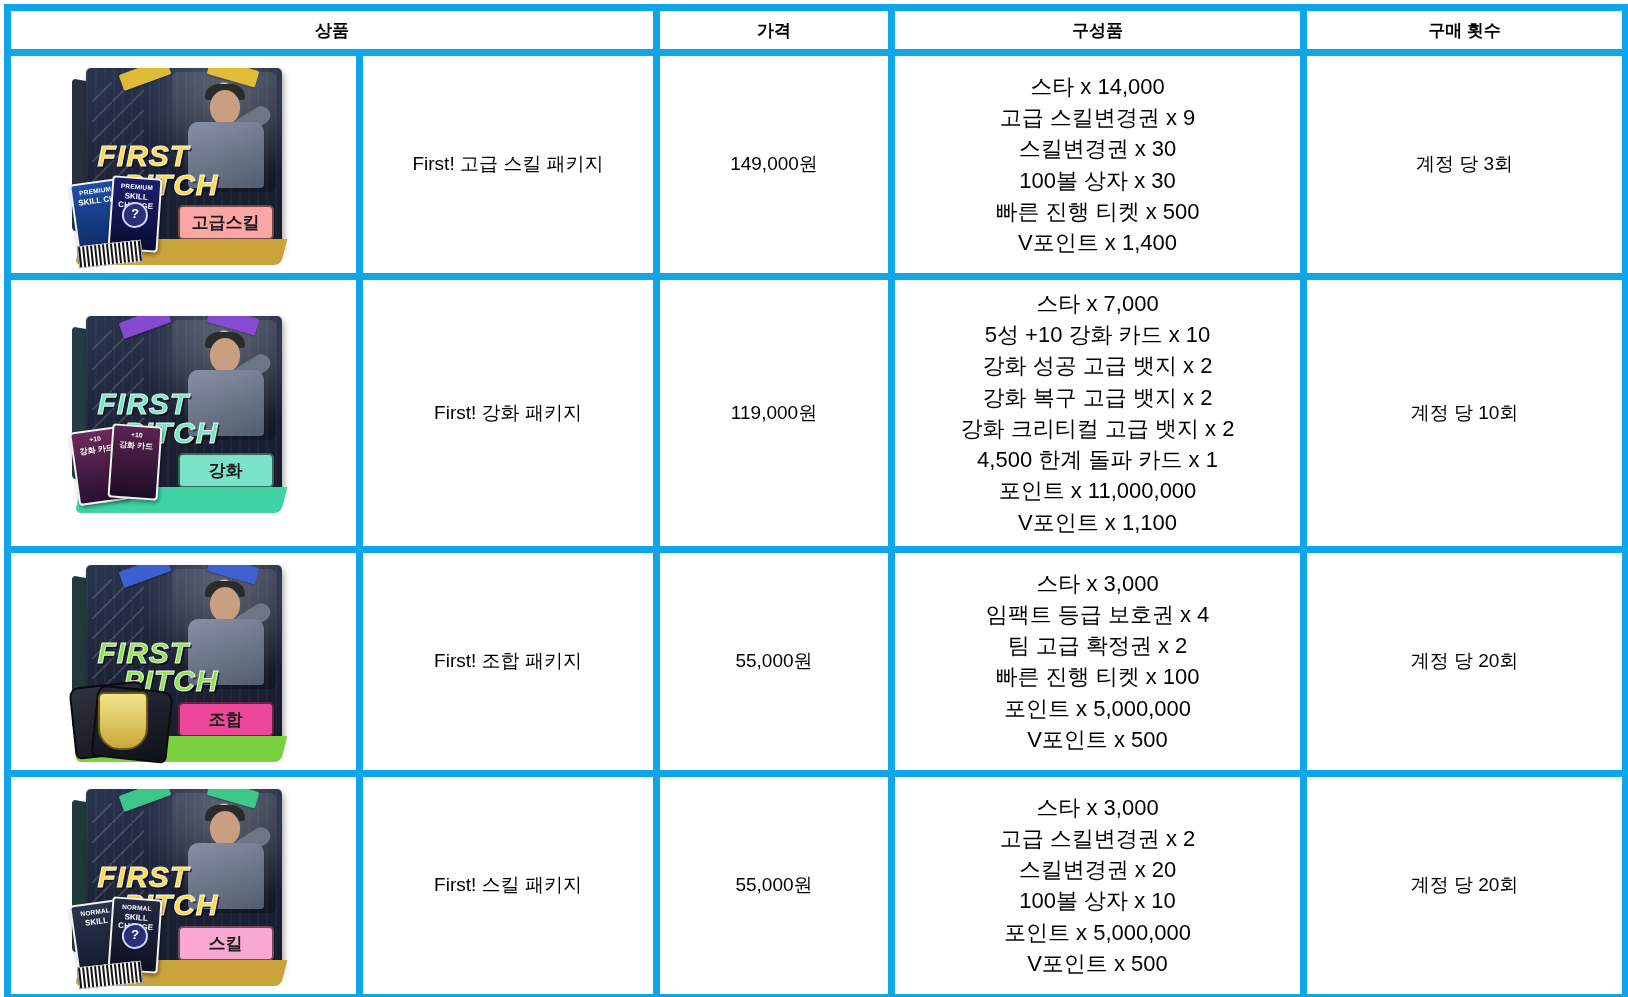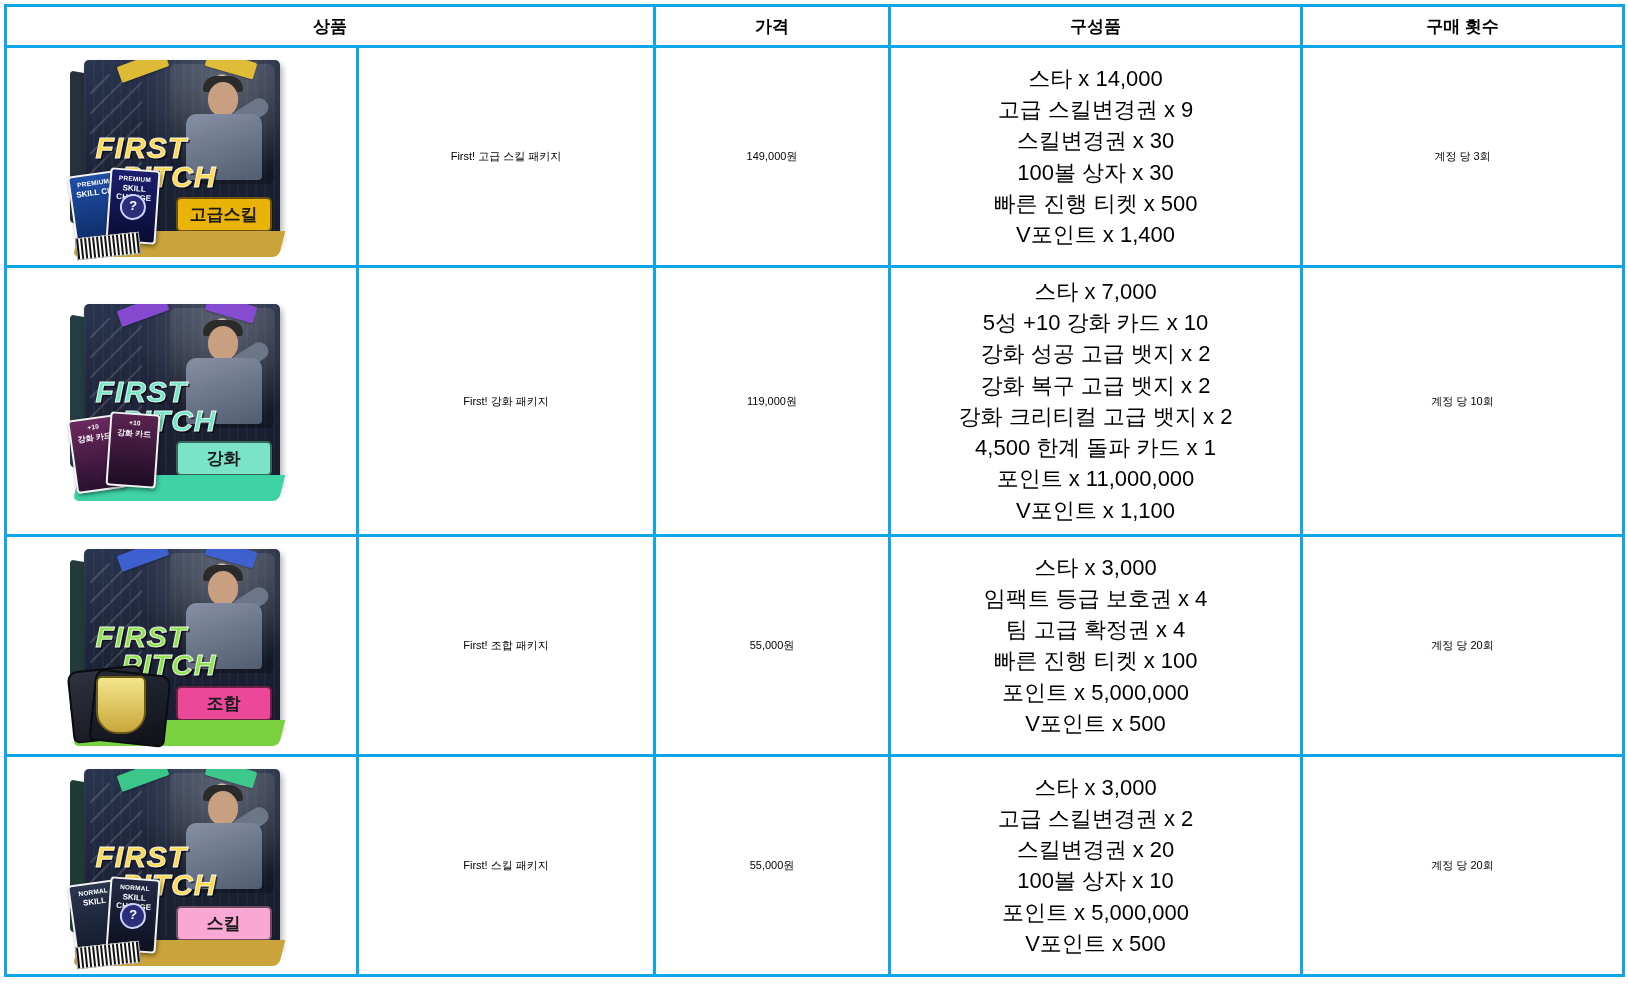--- a/index.html
+++ b/index.html
@@ -16,41 +16,41 @@
     background: #ffffff;
   }
   table.product-table {
     width: 1620px;
     border-collapse: collapse;
     table-layout: fixed;
     border: 1px solid #000000;
   }
   table.product-table th,
   table.product-table td {
-    border: 3px solid #0ea5e9;
+    border: 7px solid #0ea5e9;
     text-align: center;
     vertical-align: middle;
     color: #000000;
   }
   table.product-table th {
     font-size: 17px;
     font-weight: bold;
     height: 32px;
     padding: 3px 4px;
   }
   col.c-image { width: 352px; }
   col.c-name  { width: 297px; }
   col.c-price { width: 235px; }
   col.c-items { width: 412px; }
   col.c-limit { width: 322px; }
 
   td.cell-name,
   td.cell-price,
   td.cell-limit {
-    font-size: 11px;
+    font-size: 19px;
     line-height: 1.5;
   }
   td.cell-items {
     font-size: 22px;
     line-height: 1.42;
     padding: 8px 6px;
   }
   td.cell-items .line { display: block; white-space: nowrap; }
   td.cell-image { padding: 6px 16px; }
 
@@ -304,21 +304,21 @@
                 <div class="head"></div>
                 <div class="arm"></div>
                 <div class="body"></div>
               </div>
               <div class="tape t1" style="background:#e8c235"></div>
               <div class="tape t2" style="background:#e8c235"></div>
               <div class="logo">
                 <span class="l1" style="color:#ffd94a">FIRST</span>
                 <span class="l2" style="color:#ffd94a">PITCH</span>
               </div>
-              <div class="ribbon" style="background:#eab308">고급스킬</div>
+              <div class="ribbon" style="background:#fca5a5">고급스킬</div>
             </div>
             <div class="box-bottom" style="background:#caa43a"></div>
             <div class="cards">
               <div class="card a" style="background:linear-gradient(180deg,#1f4fa8,#0d2a63)">
                 <div class="ctop">PREMIUM</div>
                 <div class="clabel">SKILL CH</div>
               </div>
               <div class="card b" style="background:linear-gradient(180deg,#1b1f6e,#0a0c33)">
                 <div class="ctop">PREMIUM</div>
                 <div class="clabel">SKILL CHANGE</div>
@@ -415,21 +415,21 @@
               <div class="jersey jersey2"></div>
               <div class="shield"></div>
             </div>
           </div>
         </td>
         <td class="cell-name">First! 조합 패키지</td>
         <td class="cell-price">55,000원</td>
         <td class="cell-items">
           <span class="line">스타 x 3,000</span>
           <span class="line">임팩트 등급 보호권 x 4</span>
-          <span class="line">팀 고급 확정권 x 4</span>
+          <span class="line">팀 고급 확정권 x 2</span>
           <span class="line">빠른 진행 티켓 x 100</span>
           <span class="line">포인트 x 5,000,000</span>
           <span class="line">V포인트 x 500</span>
         </td>
         <td class="cell-limit">계정 당 20회</td>
       </tr>
 
       <tr>
         <td class="cell-image">
           <div class="box-wrap">

